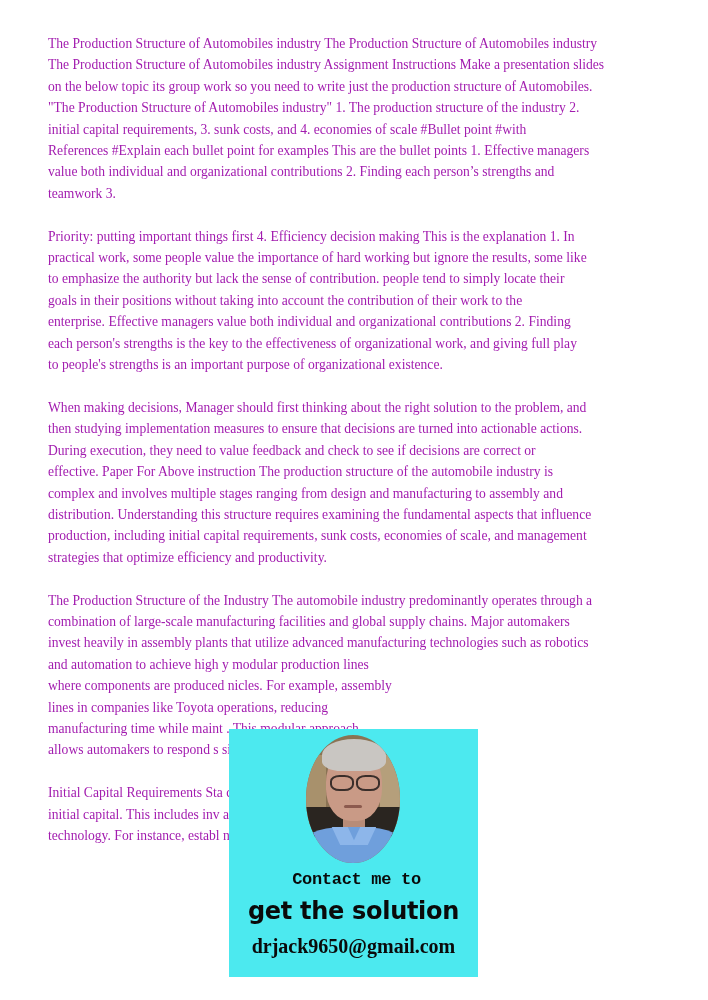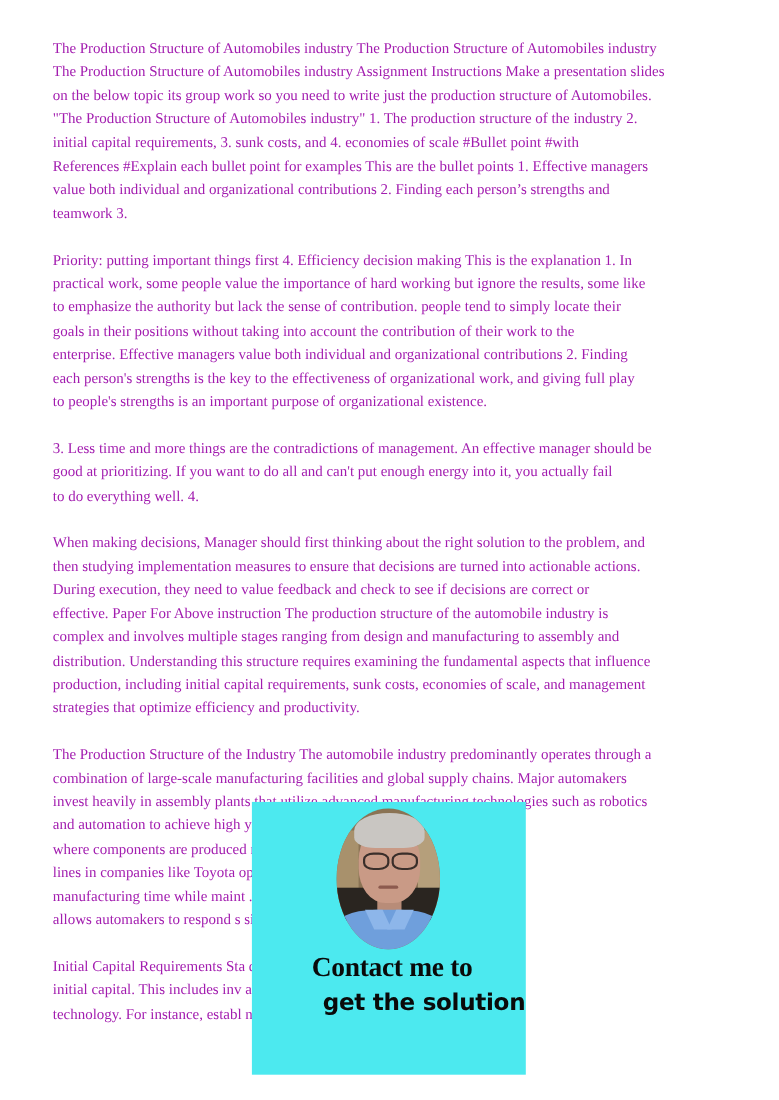--- a/index.html
+++ b/index.html
@@ -103,36 +103,35 @@
     }
     .promo-line {
       position: absolute;
       left: 0;
       width: 249px;
       text-align: center;
       color: #0a0a0a;
     }
     .promo-line-1 {
       top: 137px;
-      font-family: Liberation Serif, serif;
+      font-family: Liberation Mono, monospace;
       font-weight: bold;
-      font-size: 25px;
+      font-size: 17px;
       line-height: 28px;
       letter-spacing: -0.3px;
       padding-left: 6px;
       box-sizing: border-box;
     }
     .promo-line-2 {
       top: 168px;
       font-family: "DejaVu Sans", sans-serif;
       font-weight: bold;
-      font-size: 21px;
+      font-size: 24px;
       line-height: 28px;
       letter-spacing: -0.3px;
-      margin-left: 32px;
     }
     .promo-email {
       top: 204px;
       font-family: "Liberation Serif", serif;
       font-weight: bold;
       font-size: 20px;
       line-height: 26px;
     }
   </style>
 </head>
@@ -147,23 +146,20 @@
 References #Explain each bullet point for examples This are the bullet points 1. Effective managers
 value both individual and organizational contributions 2. Finding each person’s strengths and
 teamwork 3.</p>
   <p class="para">Priority: putting important things first 4. Efficiency decision making This is the explanation 1. In
 practical work, some people value the importance of hard working but ignore the results, some like
 to emphasize the authority but lack the sense of contribution. people tend to simply locate their
 goals in their positions without taking into account the contribution of their work to the
 enterprise. Effective managers value both individual and organizational contributions 2. Finding
 each person's strengths is the key to the effectiveness of organizational work, and giving full play
 to people's strengths is an important purpose of organizational existence.</p>
-  <p class="para">3. Less time and more things are the contradictions of management. An effective manager should be
-good at prioritizing. If you want to do all and can't put enough energy into it, you actually fail
-to do everything well. 4.</p>
   <p class="para">When making decisions, Manager should first thinking about the right solution to the problem, and
 then studying implementation measures to ensure that decisions are turned into actionable actions.
 During execution, they need to value feedback and check to see if decisions are correct or
 effective. Paper For Above instruction The production structure of the automobile industry is
 complex and involves multiple stages ranging from design and manufacturing to assembly and
 distribution. Understanding this structure requires examining the fundamental aspects that influence
 production, including initial capital requirements, sunk costs, economies of scale, and management
 strategies that optimize efficiency and productivity.</p>
   <p class="para">The Production Structure of the Industry The automobile industry predominantly operates through a
 combination of large-scale manufacturing facilities and global supply chains. Major automakers
@@ -188,13 +184,14 @@
     <div class="collar-l"></div>
     <div class="collar-r"></div>
     <div class="face"></div>
     <div class="hair"></div>
     <div class="glass-l"></div>
     <div class="glass-r"></div>
     <div class="mouth"></div>
   </div>
   <div class="promo-line promo-line-1">Contact me to</div>
   <div class="promo-line promo-line-2">get the solution</div>
+  <div class="promo-line promo-email">drjack9650@gmail.com</div>
 </div>
 
 </body></html>

